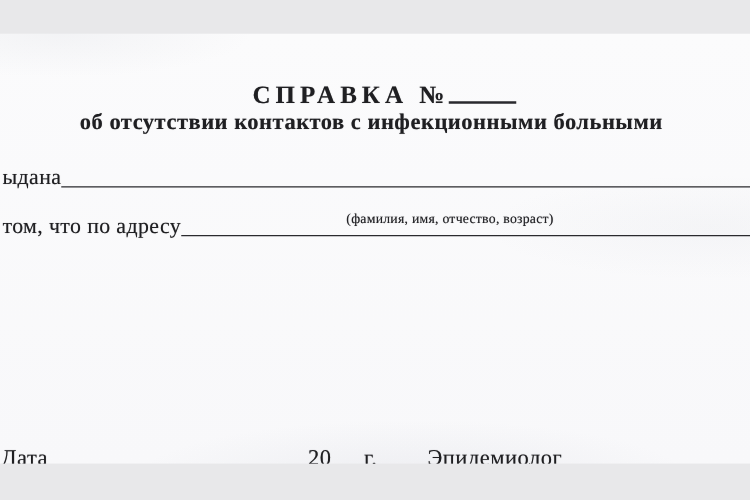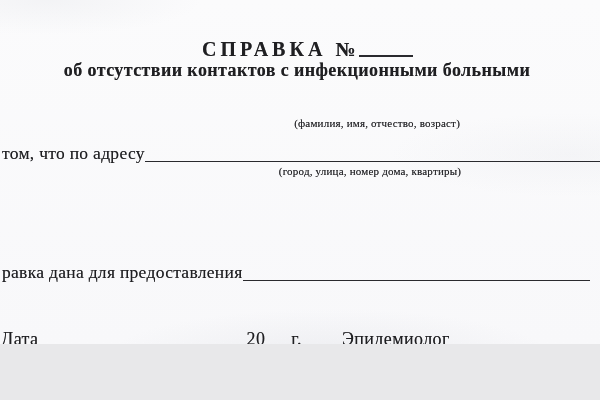--- a/index.html
+++ b/index.html
@@ -9,20 +9,21 @@
     height: 344px;
     overflow: hidden;
     font-family: "Liberation Serif", "DejaVu Serif", serif;
     color: #1f1f22;
     background:
       radial-gradient(ellipse 320px 70px at 55% 104%, rgba(170,175,188,0.14), transparent 70%),
       radial-gradient(ellipse 220px 50px at 8% 0%, rgba(170,175,188,0.10), transparent 70%),
       radial-gradient(ellipse 260px 60px at 95% 45%, rgba(170,175,188,0.07), transparent 70%),
       linear-gradient(180deg, #fbfbfc 0%, #f8f8fa 100%);
     text-shadow: 0 0 0.6px rgba(25,25,28,0.55);
+    margin-top: 27px;
   }
   .abs { position: absolute; }
   .row { white-space: nowrap; overflow: hidden; line-height: 21px; }
   .blank {
     display: inline-block;
     border-bottom: 1.6px solid #2a2a2e;
     margin-bottom: -3px;
   }
   .title { font-size: 20px; font-weight: bold; letter-spacing: 4px; line-height: 20px; }
   .title .blank { border-bottom-width: 2px; margin-bottom: -1px; }
@@ -36,29 +37,28 @@
 <body>
 
 <div class="page">
 
   <div class="abs title row" style="left:202px; top:39px; right:0;">
     <span>СПРАВКА №</span><span class="blank" style="width:54px;"></span>
   </div>
 
   <div class="abs subtitle" style="left:0; top:62px; width:594px;">об отсутствии контактов с инфекционными больными</div>
 
-  <div class="abs caption" style="left:260px; top:117px; width:200px;text-align:right;">(фамилия, имя, отчество, возраст)</div>
+  <div class="abs row body-txt" style="left:2px; top:104px; right:0;">
+    <span>ыдана</span><span class="blank" style="width:1200px;"></span>
+  </div>
+  <div class="abs caption" style="left:260px; top:142px; width:200px;">(фамилия, имя, отчество, возраст)</div>
 
   <div class="abs row body-txt" style="left:2px; top:143px; right:0;">
     <span>том, что по адресу</span><span class="blank" style="width:1200px;"></span>
   </div>
-  <div class="abs caption" style="left:260px; top:165px; width:220px;">(город, улица, номер дома, квартиры)</div>
 
 
-  <div class="abs row body-txt" style="left:2px; top:262px; width:588px;">
-    <span>равка дана для предоставления</span><span class="blank" style="width:1200px;"></span>
-  </div>
 
   <div class="abs row footer-txt" style="left:1px; top:329px; right:0;text-align:center;">
     <span>Дата</span><span class="blank" style="width:184px;"></span><span style="margin-left:24px;">20</span><span class="blank" style="width:22px;"></span><span style="margin-left:4px;">г.</span><span style="margin-left:40px;">Эпидемиолог</span><span class="blank" style="width:250px;"></span>
   </div>
 
 </div>
 
 </body></html>

